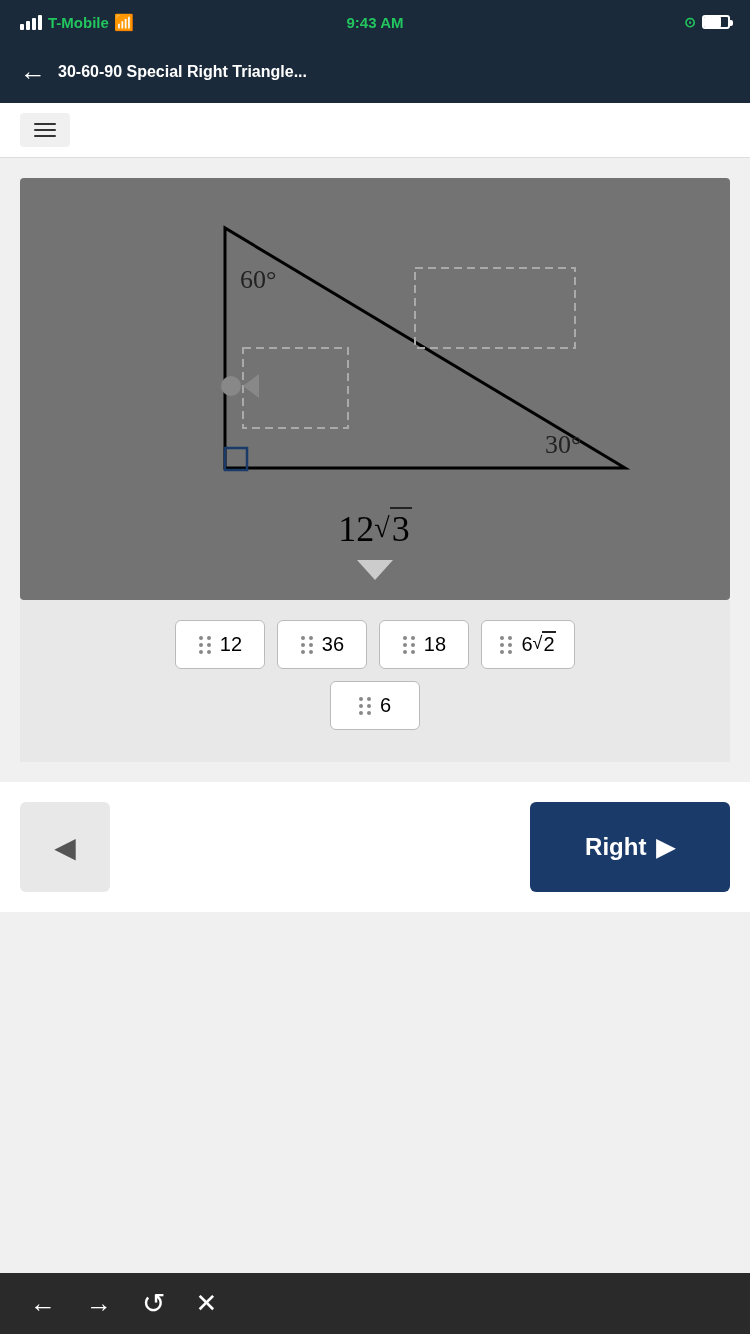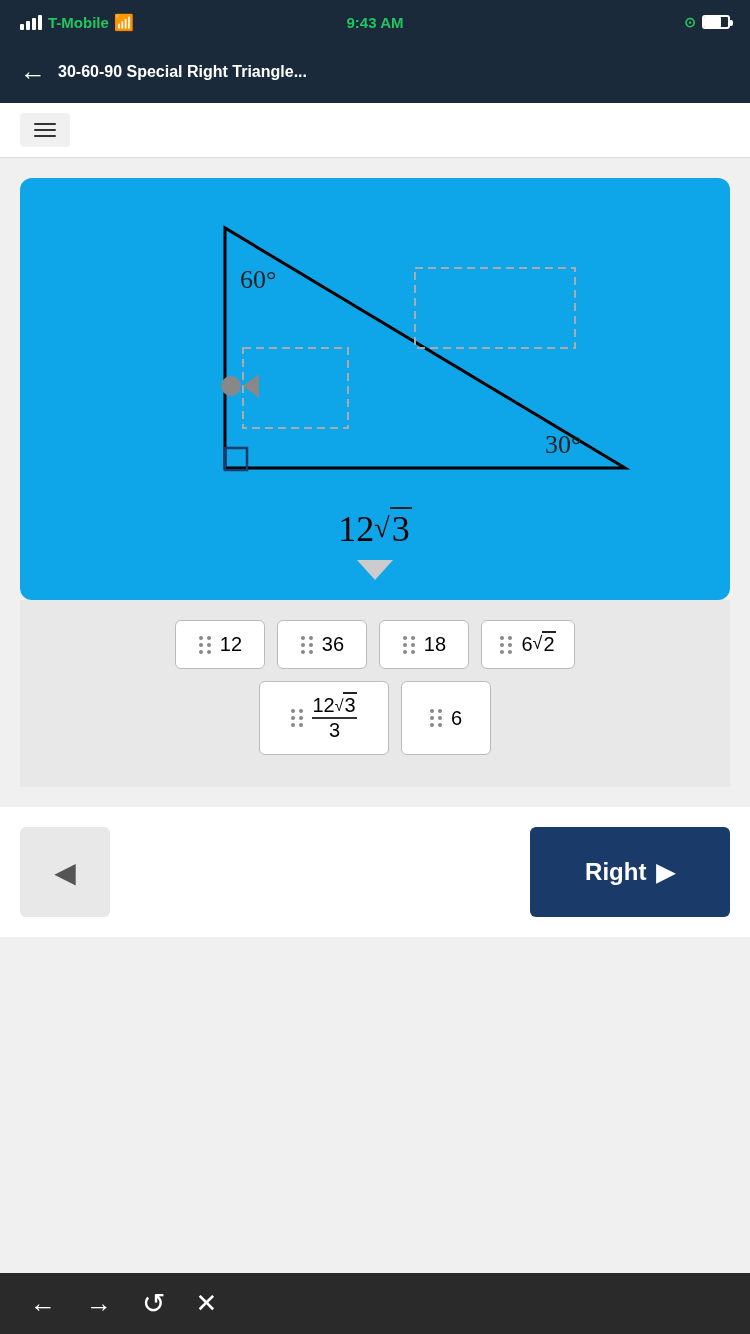--- a/index.html
+++ b/index.html
@@ -115,22 +115,22 @@
     .timer-text { font-size: 18px; color: #333; }
 
     
     .main-content {
       background: #f0f0f0;
       padding: 20px;
     }
 
     
     .triangle-card {
-      background: #0ea5e9;
-      border-radius: 12px;
+      background: #737373;
+      border-radius: 4px;
       padding: 30px 20px 20px 20px;
       margin-bottom: 0;
       position: relative;
       min-height: 420px;
     }
 
     
     .triangle-area {
       display: flex;
       justify-content: center;
@@ -366,36 +366,20 @@
             <span></span>
             <span></span>
             <span></span>
         </div>
         <span>6<span style="font-size:18px; position:relative; top:-2px;">√</span><span style="border-top:2px solid #222; padding:0 1px;">2</span></span>
       </div>
     </div>
 
     <div class="answer-tiles-row">
 
-      <div class="answer-tile" style="min-width:130px;">
-        <div class="drag-dots">
-          <span></span>
-            <span></span>
-            <span></span>
-            <span></span>
-            <span></span>
-            <span></span>
-        </div>
-        <span>
-          <span style="display:inline-flex; flex-direction:column; align-items:center; font-size:20px;">
-            <span>12<span style="font-size:16px; position:relative; top:-1px;">√</span><span style="border-top:2px solid #222; padding:0 1px;">3</span></span>
-            <span style="border-top: 2px solid #333; width: 100%; text-align:center;">3</span>
-          </span>
-        </span>
-      </div>
 
       <div class="answer-tile">
         <div class="drag-dots">
           <span></span>
             <span></span>
             <span></span>
             <span></span>
             <span></span>
             <span></span>
         </div>

